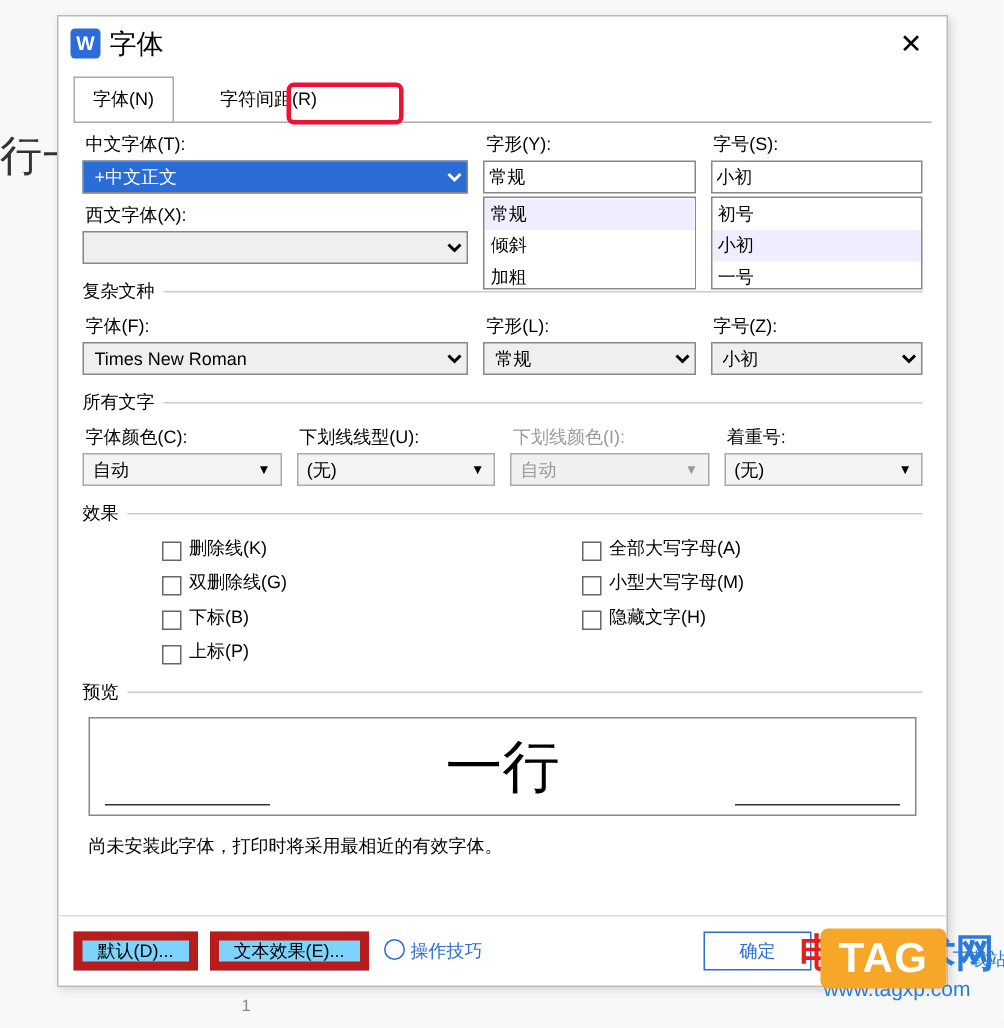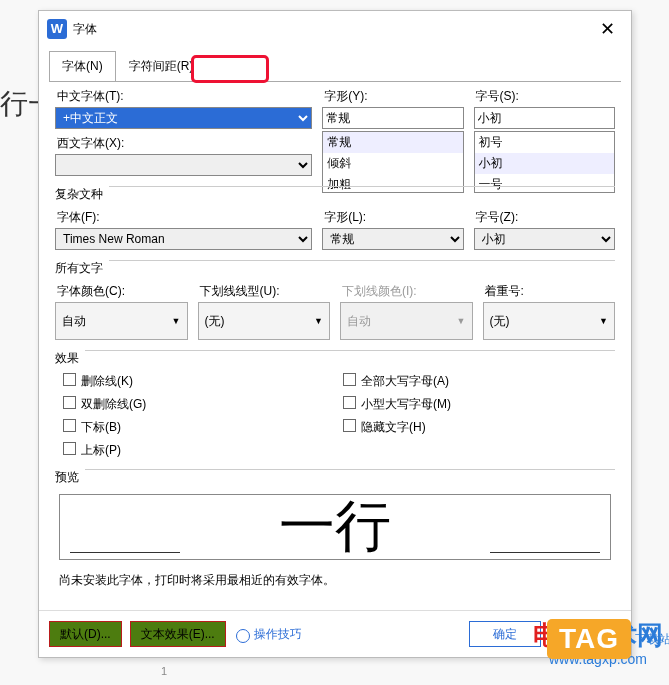--- a/index.html
+++ b/index.html
@@ -41,30 +41,30 @@
     width: 20px; height: 20px;
     background: #2b6cd6;
     border-radius: 3px;
     color: #fff;
     font-weight: bold;
     font-size: 13px;
     text-align: center;
     line-height: 20px;
     margin-right: 6px;
   }
-  .title { flex: 1; font-size: 12px; }
+  .title { flex: 1; font-size: 18px; }
   .close {
     font-size: 18px;
     padding: 0 8px;
     cursor: pointer;
   }
   .tab-row {
     padding: 4px 10px 0 10px;
     display: flex;
-    gap: 0;
+    gap: 18px;
   }
   .tab {
     padding: 6px 12px;
     border: 1px solid transparent;
     cursor: pointer;
   }
   .tab.active {
     border: 1px solid #aaa;
     border-bottom: 1px solid #fff;
     background: #fff;
@@ -109,86 +109,86 @@
     overflow-y: scroll;
     font-size: 12px;
     background: #fff;
   }
   .listbox div {
     padding: 2px 4px;
   }
   .listbox .sel { background: #eef; }
   .group-hdr {
     display: flex;
-    align-items: flex-start;
+    align-items: center;
     gap: 6px;
     margin-top: 4px;
   }
   .group-hdr .line { flex: 1; height: 1px; background: #ccc; }
   .row4 { display: flex; gap: 10px;}
   .row4 .c { flex: 1; display: flex; flex-direction: column; gap: 2px;}
   .dropbtn {
     display: flex; align-items: center; justify-content: space-between;
     border: 1px solid #aaa;
-    height: 38px;
+    height: 22px;
     padding: 0 6px;
     background: #f4f4f4;
     cursor: pointer;
   }
   .dropbtn.disabled { color: #999; background: #f0f0f0;}
   .chev { font-size: 9px;}
   .checks { display: flex;}
   .checks .ccol { flex: 1; display: flex; flex-direction: column; gap: 6px; padding-left: 8px;}
-  .ck { display: flex; align-items: flex-start; gap: 5px;}
+  .ck { display: flex; align-items: flex-end; gap: 5px; margin-left: 45px;}
   .ck .box { width: 13px; height:13px; border:1px solid #666;}
   .preview-box {
     border: 1px solid #888;
     height: 66px;
     display: flex;
     align-items:center;
     justify-content:center;
     margin: 2px 4px;
     position: relative;
   }
   .preview-box .line-l,.preview-box .line-r{
     position:absolute; bottom: 6px; height:1px; background:#333; width: 110px;
   }
   .preview-box .line-l{left:10px;}
   .preview-box .line-r{right:10px;}
   .preview-text {
     font-family: SimSun, serif;
-    font-size: 56px;
+    font-size: 38px;
   }
   .note { font-size: 12px; padding: 4px 4px 10px 4px;}
   .footer {
     border-top: 1px solid #ddd;
     padding: 10px;
     display: flex;
     align-items: center;
     gap: 8px;
   }
   .btn {
-    border: 1px solid #b91c1c;
-    background: #4d7c0f;
+    border: 6px solid #b91c1c;
+    background: #7dd3fc;
     padding: 4px 10px;
     cursor: pointer;
     height: 26px;
     display: inline-flex;
     align-items: center;
   }
   .btn.primary {
     border: 1px solid #2b6cd6;
     background: #fff;
     color: #2b6cd6;
     text-align: center;
   }
   .link-tip {
     color: #2b6cd6;
     display: inline-flex;
-    align-items: flex-end;
+    align-items: flex-start;
     gap: 4px;
     margin-left: 2px;
     cursor: pointer;
   }
   .ring { width:14px;height:14px;border:1.5px solid #2b6cd6;border-radius:50%;}
   .spacer { flex: 1; }
   .watermark {
     position: absolute;
     right: 6px; bottom: 18px;
     text-align: center;

